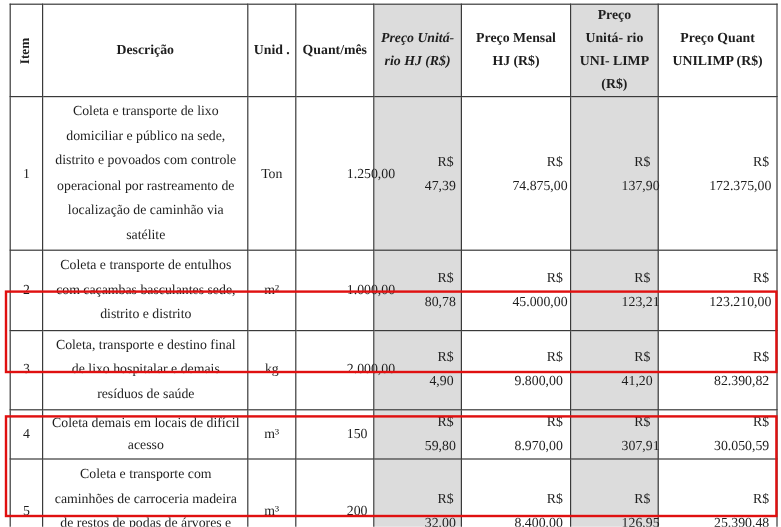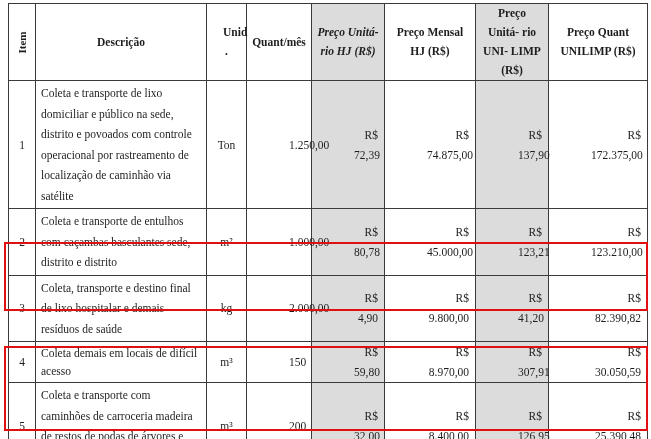--- a/index.html
+++ b/index.html
@@ -5,21 +5,21 @@
   html, body { margin: 0; padding: 0; background: #ffffff; }
   body { width: 651px; height: 439px; overflow: hidden; position: relative;
          font-family: "Liberation Serif", "DejaVu Serif", serif; color: #1e1e1e; }
   table { position: absolute; left: 8px; top: 3px; border-collapse: collapse; table-layout: fixed;
           width: 639px; }
   td, th { border: 1.5px solid #3a3a3a; padding: 0; font-size: 11.5px; line-height: 20px; }
   th { font-weight: bold; text-align: center; vertical-align: middle; line-height: 19px; }
   .shade { background: #dcdcdc; }
   .num { text-align: right; padding-right: 6px; vertical-align: middle; padding-left: 42px; }
   .ctr { text-align: center; vertical-align: middle; }
-  .desc { padding: 2px 4px 2px 5px; vertical-align: middle; text-align: left; line-height: 20.5px; }
+  .desc { padding: 2px 4px 2px 5px; vertical-align: middle; text-align: center; line-height: 20.5px; }
   .item-head span { display: inline-block; transform: rotate(-90deg); white-space: nowrap; font-size: 11px; }
   .hdr { height: 70px; }
   .r1 { height: 101px; }
   .r2 { height: 58px; }
   .r3 { height: 62px; }
   .r4 { height: 41px; }
   .r5 { height: 84px; }
   .highlight { position: absolute; border: 2px solid #e01010; pointer-events: none; }
 </style>
 </head>
@@ -33,35 +33,35 @@
     <col style="width:65px">
     <col style="width:73px">
     <col style="width:91px">
     <col style="width:73px">
     <col style="width:99px">
   </colgroup>
   <thead>
     <tr class="hdr">
       <th class="item-head"><span>Item</span></th>
       <th>Descrição</th>
-      <th style="padding:0 16px;">Unid .</th>
+      <th style="padding:0 4px;">Unid .</th>
       <th>Quant/mês</th>
       <th class="shade" style="padding:0 4px;font-style:italic;">Preço Unitá- rio HJ (R$)</th>
       <th style="padding:0 8px;">Preço Mensal HJ (R$)</th>
       <th class="shade" style="padding:0 6px;">Preço Unitá- rio UNI- LIMP (R$)</th>
       <th style="padding:0 4px;">Preço Quant UNILIMP (R$)</th>
     </tr>
   </thead>
   <tbody>
     <tr class="r1">
       <td class="ctr">1</td>
       <td class="desc">Coleta e transporte de lixo domiciliar e público na sede, distrito e povoados com controle operacional por rastreamento de localização de caminhão via satélite</td>
       <td class="ctr">Ton</td>
       <td class="num">1.250,00</td>
-      <td class="num shade">R$ 72,39</td>
+      <td class="num shade">R$ 47,39</td>
       <td class="num">R$ 74.875,00</td>
       <td class="num shade">R$ 137,90</td>
       <td class="num">R$ 172.375,00</td>
     </tr>
     <tr class="r2">
       <td class="ctr">2</td>
       <td class="desc">Coleta e transporte de entulhos com caçambas basculantes sede, distrito e distrito</td>
       <td class="ctr">m²</td>
       <td class="num">1.000,00</td>
       <td class="num shade">R$ 80,78</td>

